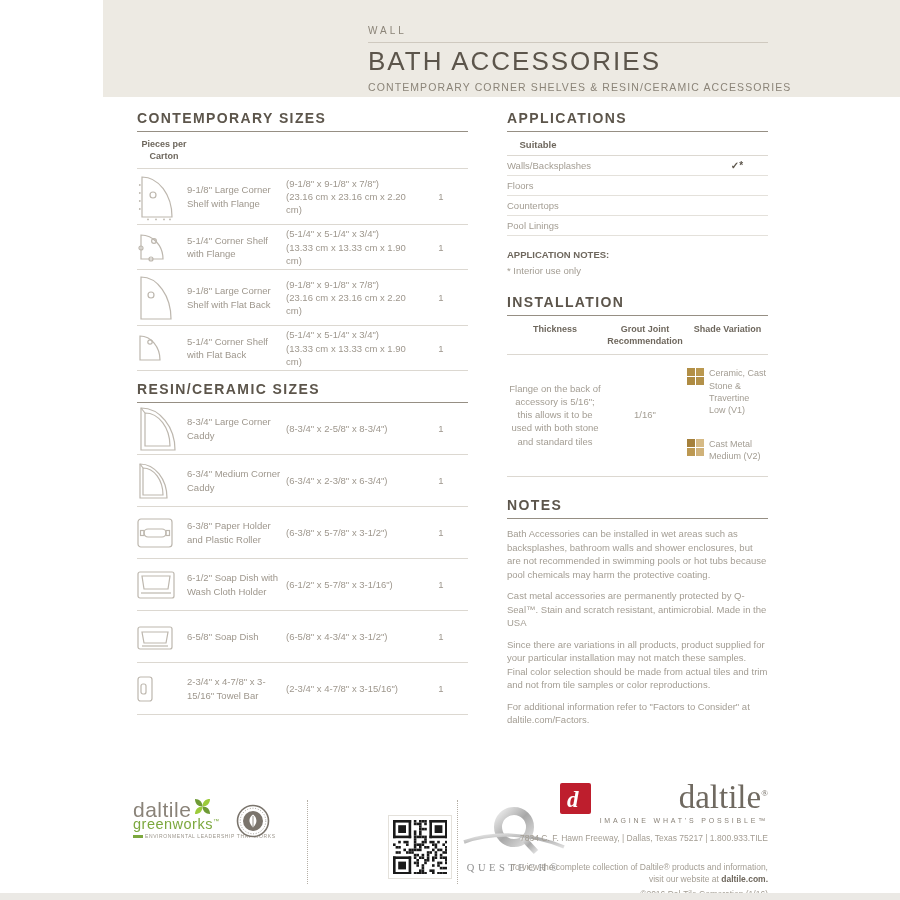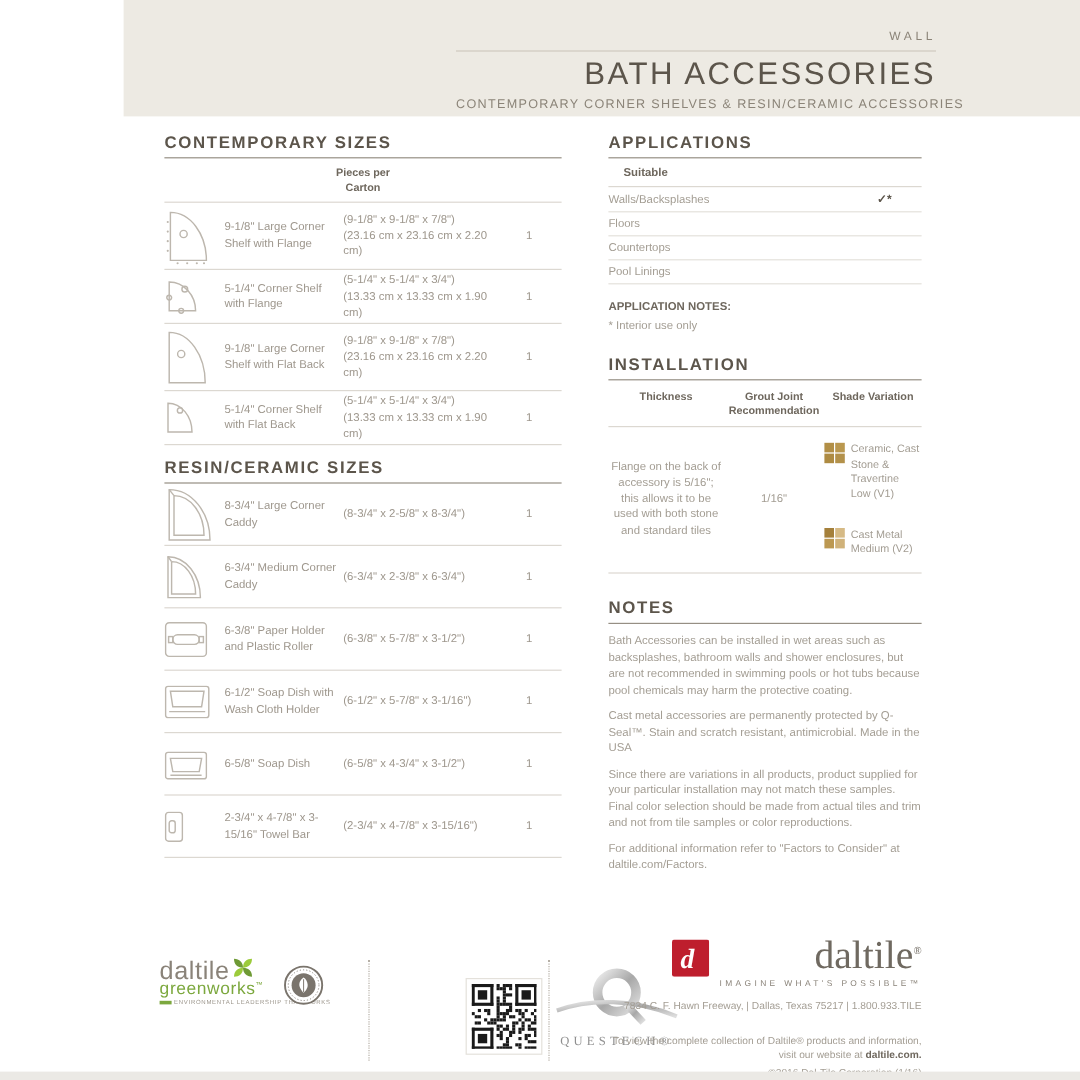--- a/index.html
+++ b/index.html
@@ -2,33 +2,33 @@
 <html><head>
 <meta charset="utf-8">
 <style>
   *{margin:0;padding:0;box-sizing:border-box;}
   html,body{background:#fff;}
   .page{position:relative;width:900px;height:900px;background:#ffffff;overflow:hidden;
         font-family:"Liberation Sans",sans-serif;color:#9E978D;}
 
   
   .band{position:absolute;left:103px;top:0;width:797px;height:97px;background:#EDEAE3;}
-  .band-inner{position:absolute;right:120px;top:25px;width:400px;text-align:right;}
+  .band-inner{position:absolute;right:132px;top:25px;width:400px;}
   .cat{font-size:10px;letter-spacing:3px;color:#8B8478;}
   .band-rule{border-top:1px solid #CFC9BF;margin:6px 0 3px;}
   .title{font-size:26px;letter-spacing:2px;color:#5C554B;font-weight:normal;}
   .subtitle{font-size:10.5px;letter-spacing:1.1px;color:#8B8478;margin-top:4px;white-space:nowrap;}
 
   
   .col-left{position:absolute;left:137px;top:110px;width:331px;}
   .col-right{position:absolute;left:507px;top:110px;width:261px;}
   .sec-head{font-size:14px;font-weight:bold;letter-spacing:1.4px;color:#5C554B;
             padding-bottom:5px;border-bottom:1px solid #968F84;}
   .mt{margin-top:10px;}
-  .tblhead{display:flex;justify-content:center;border-bottom:1px solid #DCD8D1;padding:6px 0;}
+  .tblhead{display:flex;justify-content:flex-start;border-bottom:1px solid #DCD8D1;padding:6px 0;}
   .pieces-head{width:54px;text-align:center;font-size:9px;font-weight:bold;color:#6E675D;line-height:1.35;}
 
   .prow{display:flex;align-items:center;border-bottom:1px solid #DCD8D1;}
   .h56{min-height:56px;}.h45{min-height:45px;}.h52{min-height:52px;}
   .prow .icn{width:50px;display:flex;align-items:center;}
   .prow .nm{width:99px;font-size:9.5px;line-height:1.4;padding-right:4px;}
   .prow .dm{flex:1;font-size:9.5px;line-height:1.4;}
   .prow .pc{width:54px;text-align:center;font-size:9.5px;}
   svg.licon{stroke:#BDB7AE;fill:none;stroke-width:1.2;}
   svg.licon .dot{fill:#BDB7AE;stroke:none;}

